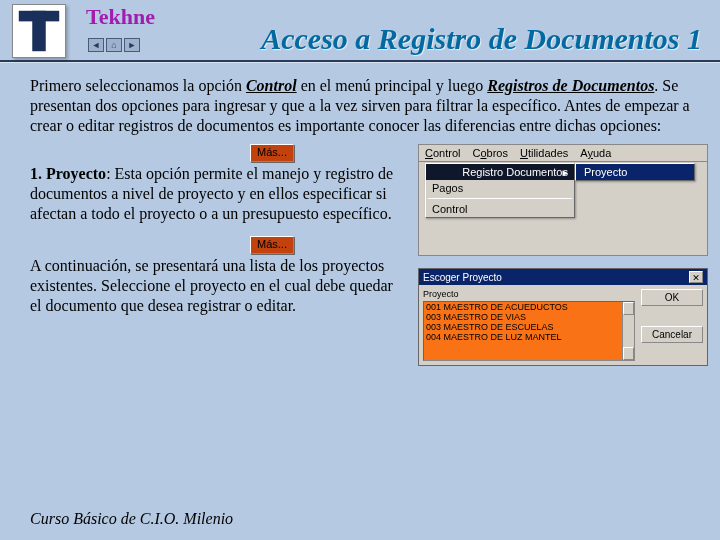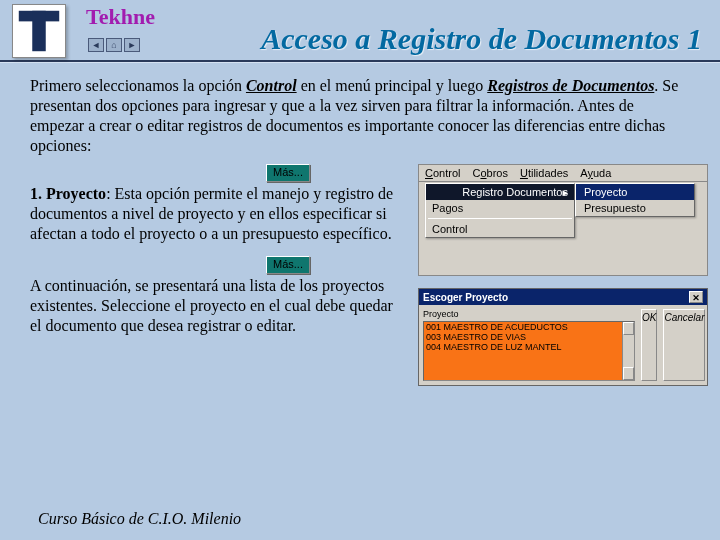--- a/index.html
+++ b/index.html
@@ -80,24 +80,24 @@
   .content {
     display: flex;
     padding: 0 12px 0 30px;
     gap: 10px;
   }
   .left-col { flex: 1; font-size: 16px; line-height: 1.25; }
   .block { position: relative; margin-bottom: 12px; padding-top: 20px; }
   .mas-btn {
     position: absolute;
     top: 0;
-    left: 236px;
+    left: 220px;
     font-family: Tahoma, sans-serif;
     font-size: 11px;
-    background: #0f766e;
+    background: #c2410c;
     border: 1px solid #888;
     border-top-color: #fff;
     border-left-color: #fff;
     padding: 1px 6px;
     box-shadow: 1px 1px 0 #666;
   }
   .right-col { width: 290px; display: flex; flex-direction: column; gap: 12px; }
 
   
   .menu-sc {
@@ -154,21 +154,20 @@
     font-size: 10px;
   }
   .dialog-title {
     background: #0a246a;
     color: #fff;
     padding: 2px 4px;
     display: flex;
     justify-content: space-between;
     align-items: center;
     font-size: 10px;
-    font-weight: bold;
   }
   .dialog-title .x {
     width: 14px; height: 12px;
     background: #d4d0c8;
     color: #000;
     text-align: center;
     line-height: 12px;
     border: 1px solid #888;
     border-top-color: #fff;
     border-left-color: #fff;
@@ -201,41 +200,40 @@
     position: absolute;
     left: 0; right: 0;
     height: 11px;
     background: #d4d0c8;
     border: 1px solid #888;
     border-top-color: #fff;
     border-left-color: #fff;
   }
   .scrollbar::before { top: 0; }
   .scrollbar::after { bottom: 0; }
-  .dialog-btns { width: 62px; display: flex; flex-direction: row; gap: 6px; font-style: italic; }
+  .dialog-btns { width: 62px; display: flex; flex-direction: column; gap: 20px; }
   .dlg-btn {
     background: #d4d0c8;
     border: 1px solid #888;
     border-top-color: #fff;
     border-left-color: #fff;
     padding: 2px 0;
     text-align: center;
     font-size: 10px;
   }
 
   .footer {
     position: absolute;
     bottom: 12px;
     left: 0; right: 0;
     display: flex;
     justify-content: space-between;
     padding: 0 26px 0 30px;
     font-style: italic;
     font-size: 16px;
-    margin-left: 8px;
   }
   .footer .right { color: #a21818; }
   .footer .pg { color: #a21818; font-style: normal; margin-left: 8px; }
   .bold { font-weight: bold; margin-top: 13px; }
 </style>
 </head>
 <body>
 
 <div class="header">
   <div class="logo-col">
@@ -251,21 +249,21 @@
       <span>◄</span>
       <span>⌂</span>
       <span>►</span>
     </div>
   </div>
   <div class="title">Acceso a Registro de Documentos 1</div>
 </div>
 <div class="divider"></div>
 
 <div class="intro">
-  <span>Primero seleccionamos la opción </span><span class="u">Control</span><span> en el menú principal y luego </span><span class="u">Registros de Documentos</span><span>. Se presentan dos opciones para ingresar y que a la vez sirven para filtrar la información. Antes de empezar a crear o editar registros de documentos es importante conocer las diferencias entre dichas opciones:</span>
+  <span>Primero seleccionamos la opción </span><span class="u">Control</span><span> en el menú principal y luego </span><span class="u">Registros de Documentos</span><span>. Se presentan dos opciones para ingresar y que a la vez sirven para filtrar la específico. Antes de empezar a crear o editar registros de documentos es importante conocer las diferencias entre dichas opciones:</span>
 </div>
 
 <div class="content">
   <div class="left-col">
     <div class="block">
       <div class="mas-btn">Más...</div>
       <span class="bold">1. Proyecto</span><span>: Esta opción permite el manejo y registro de documentos a nivel de proyecto y en ellos especificar si afectan a todo el proyecto o a un presupuesto específico.</span>
     </div>
     <div class="block">
       <div class="mas-btn">Más...</div>
@@ -281,35 +279,35 @@
         <span>A<u>y</u>uda</span>
       </div>
       <div class="dropdown">
         <div class="item sel"><span>Registro Documentos</span><span class="arrow">▸</span></div>
         <div class="item">Pagos</div>
         <div class="sep"></div>
         <div class="item">Control</div>
       </div>
       <div class="submenu">
         <div class="item sel">Proyecto</div>
-        <div class="item">Presupuesto</div>
       </div>
     </div>
 
     <div class="dialog-sc">
       <div class="dialog-title">
         <span>Escoger Proyecto</span>
         <span class="x">✕</span>
       </div>
       <div class="dialog-body">
         <div class="dialog-list">
           <div class="dialog-list-label">Proyecto</div>
           <div class="dialog-list-box">
             <div>001 MAESTRO DE ACUEDUCTOS</div>
             <div>003 MAESTRO DE VIAS</div>
+            <div>003 MAESTRO DE ESCUELAS</div>
             <div>004 MAESTRO DE LUZ MANTEL</div>
             <div class="scrollbar"></div>
           </div>
         </div>
         <div class="dialog-btns">
           <div class="dlg-btn">OK</div>
           <div class="dlg-btn">Cancelar</div>
         </div>
       </div>
     </div>

